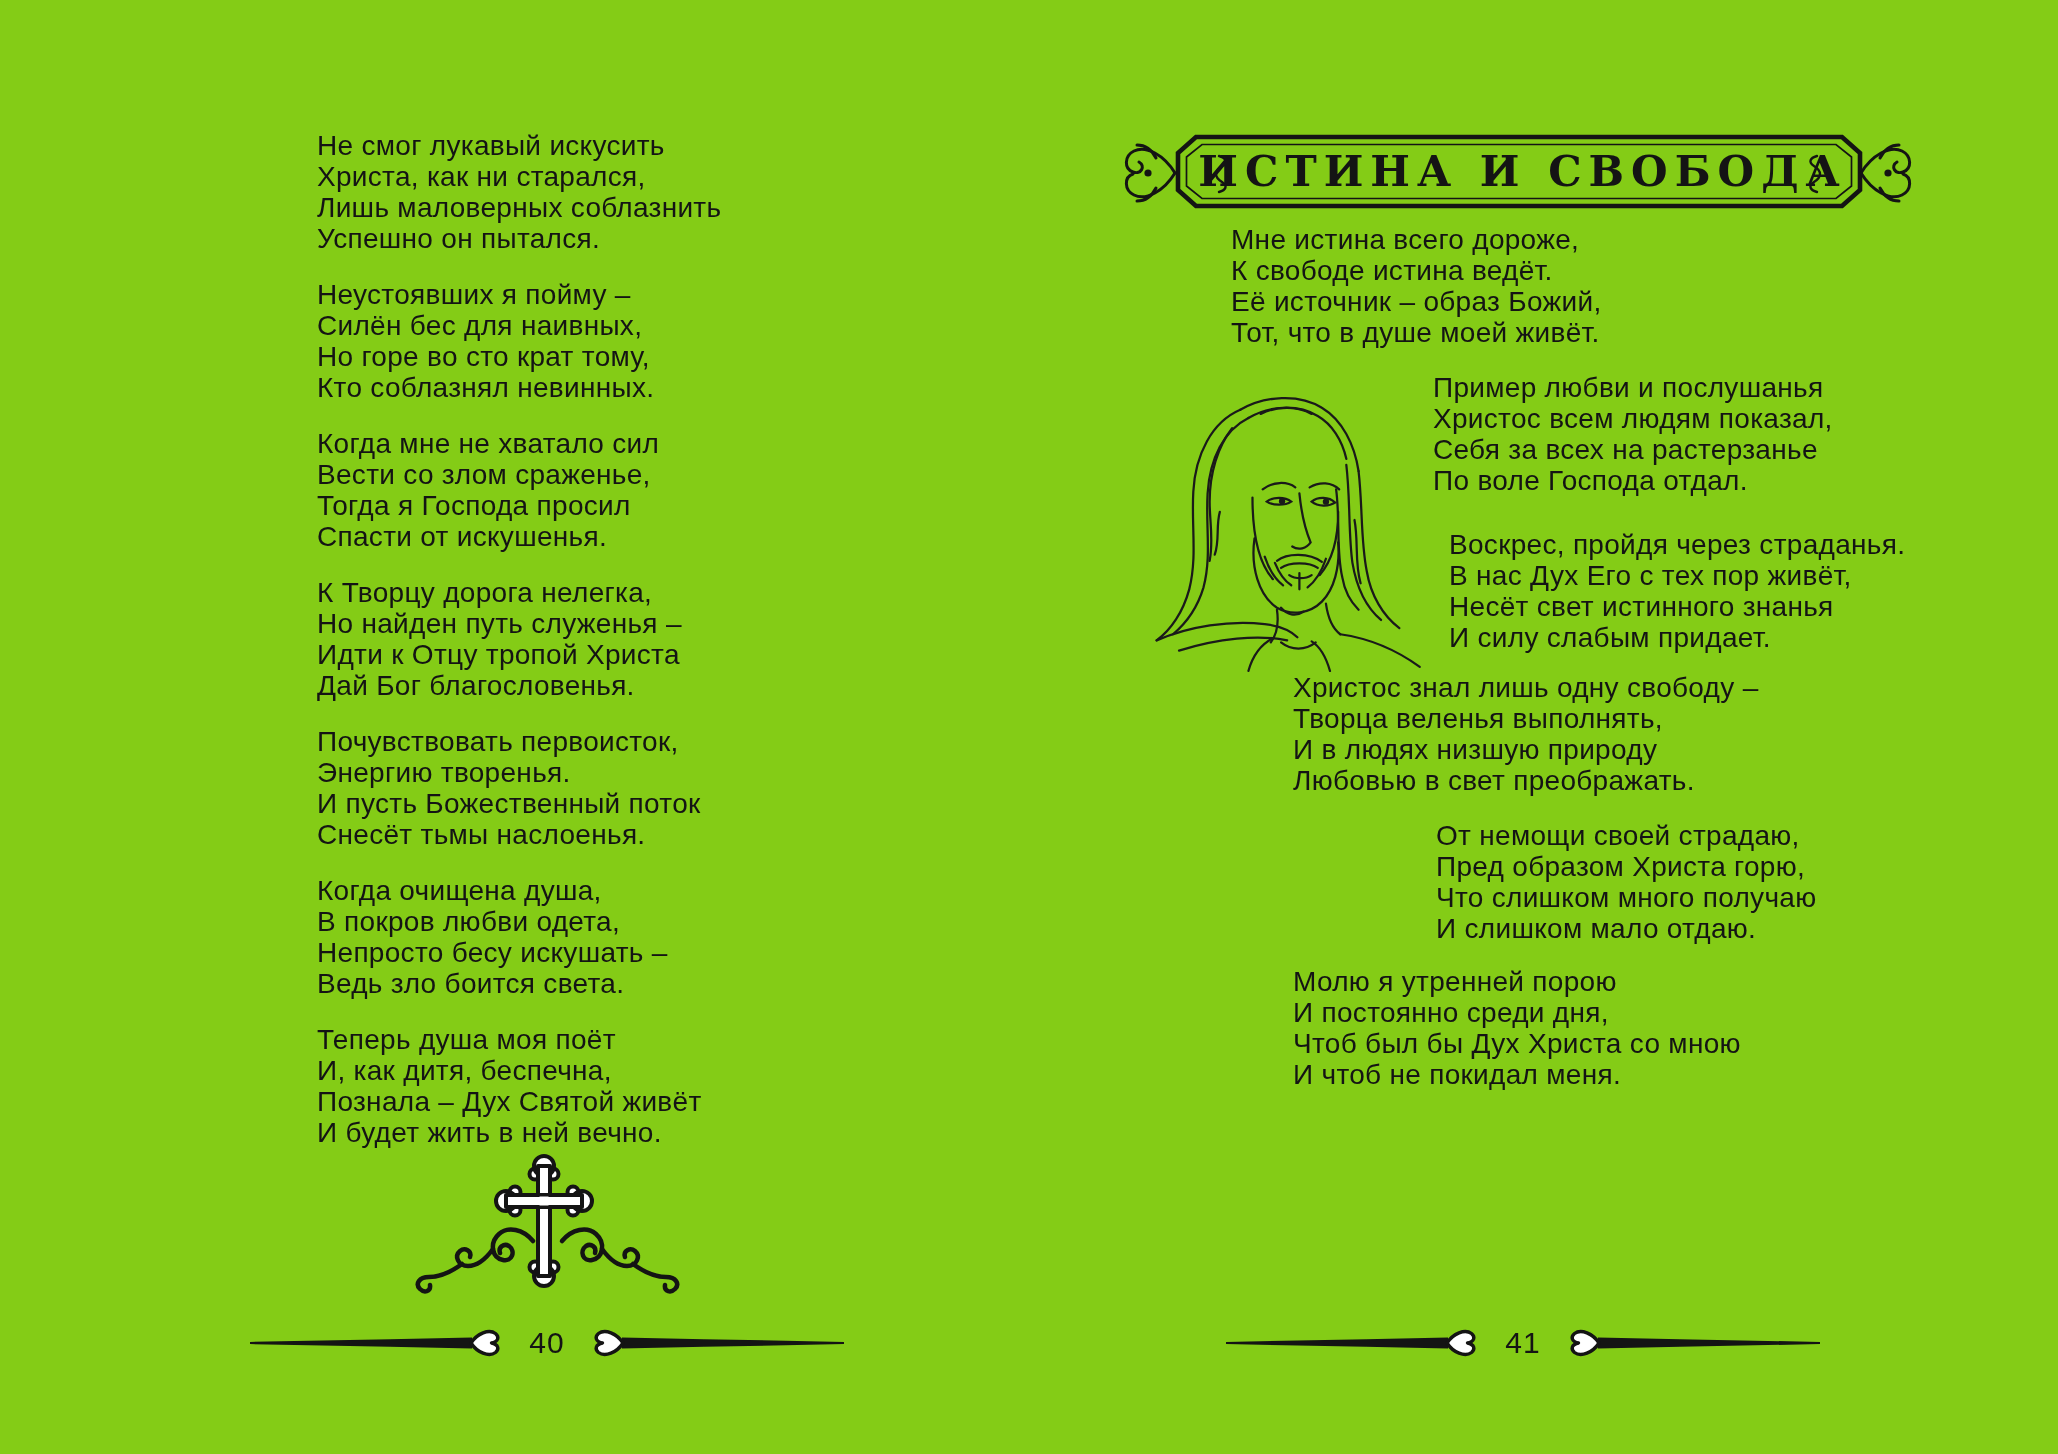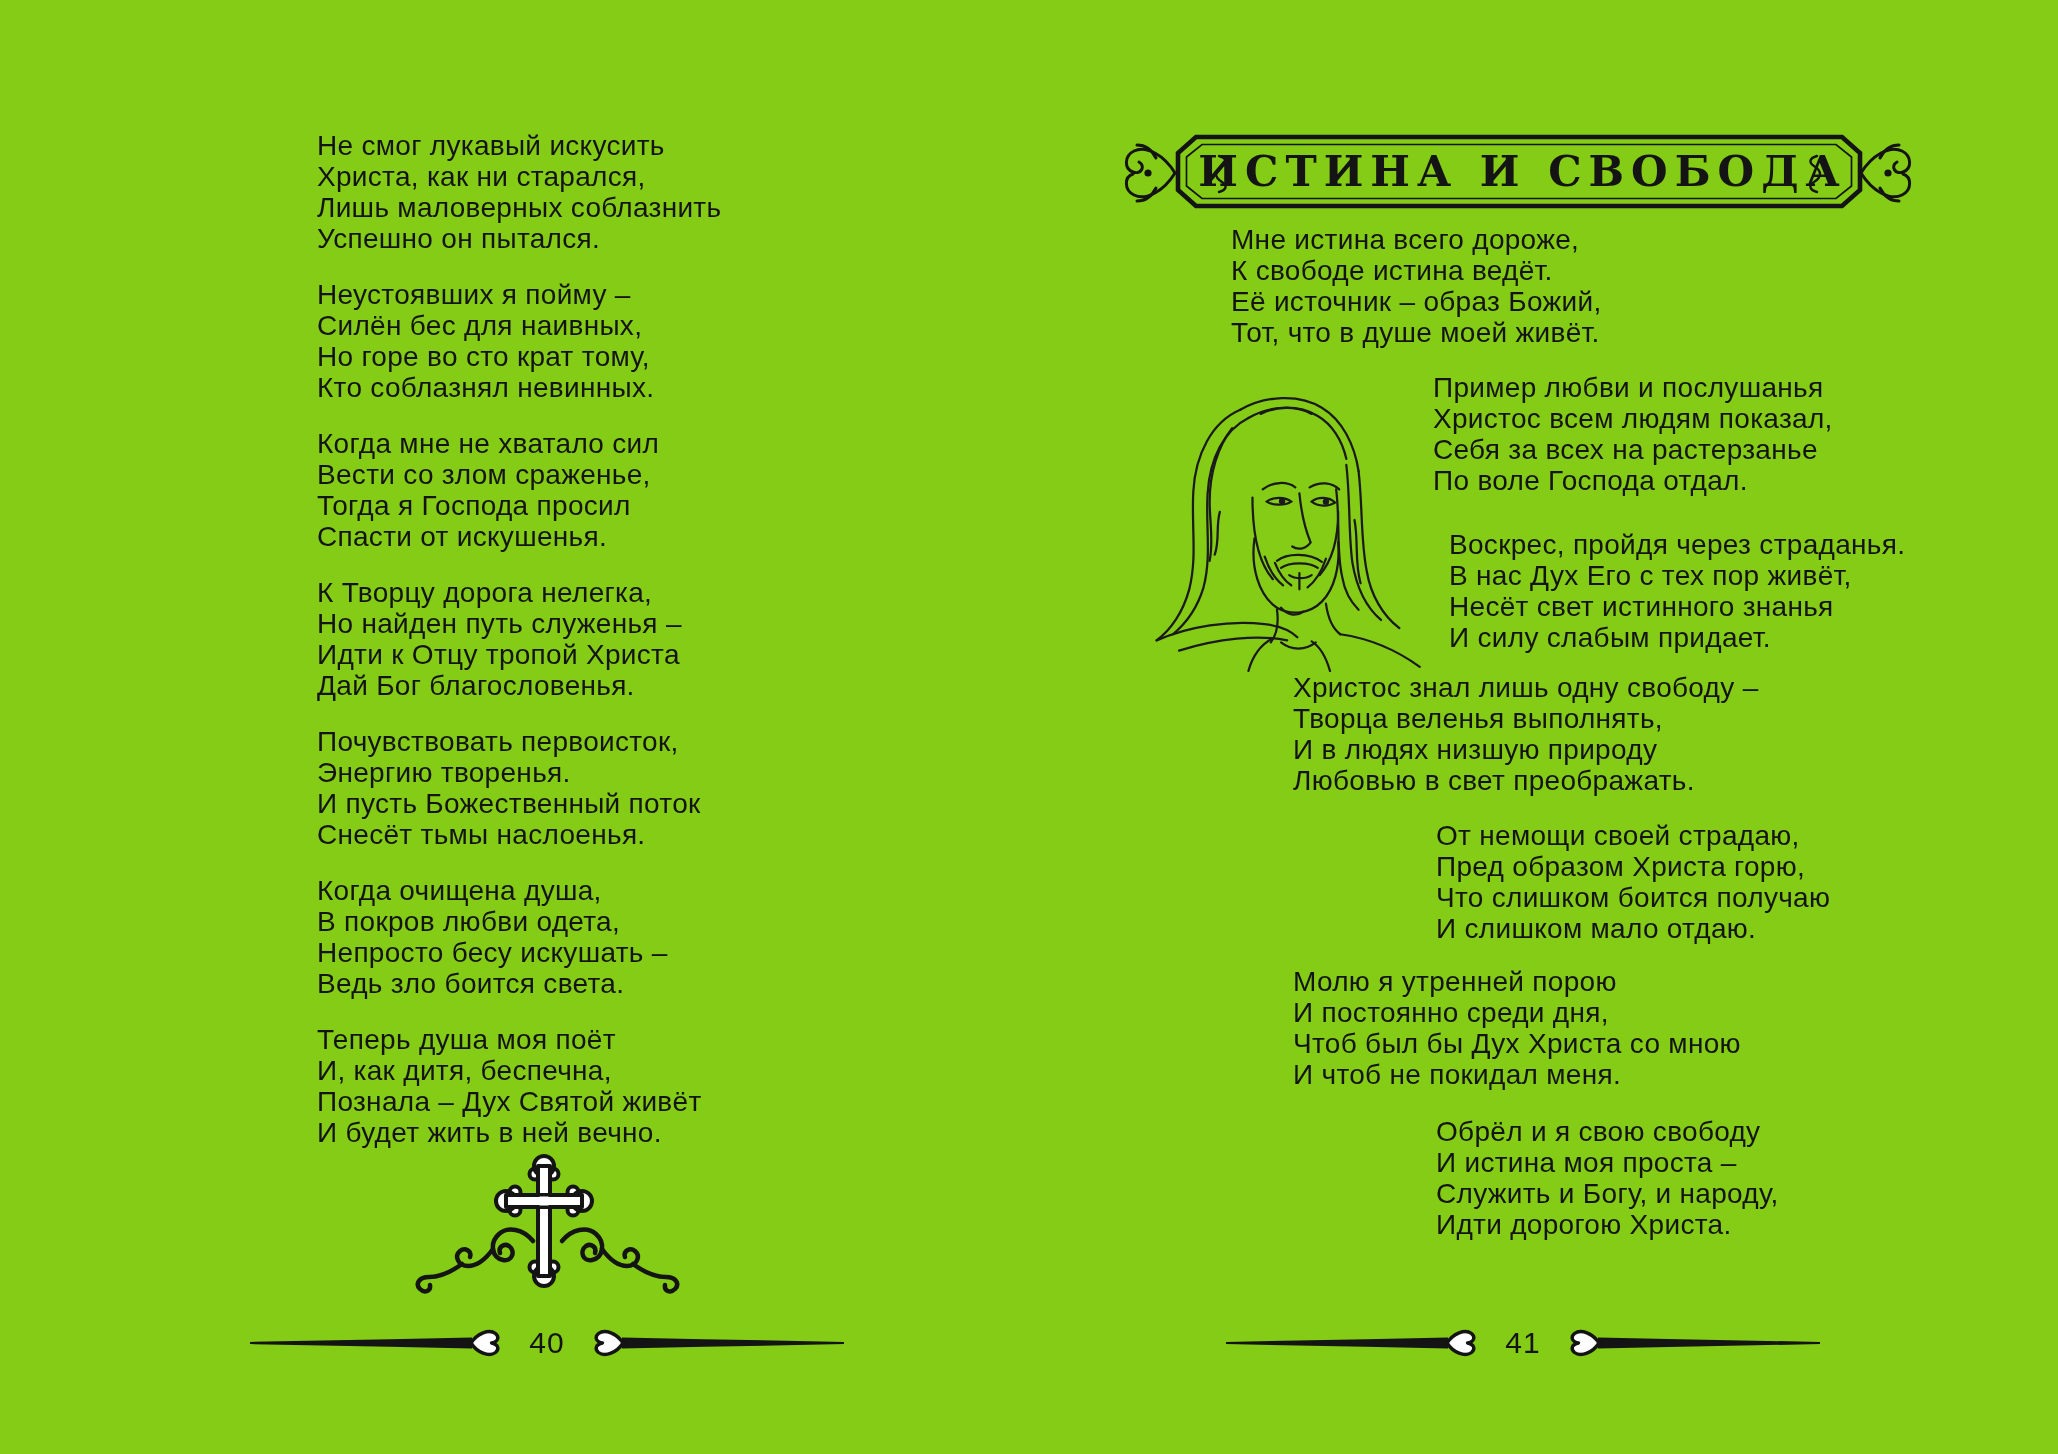--- a/index.html
+++ b/index.html
@@ -247,30 +247,26 @@
   <p class="rstanza rs3">Воскрес, пройдя через страданья.
 В нас Дух Его с тех пор живёт,
 Несёт свет истинного знанья
 И силу слабым придает.</p>
   <p class="rstanza rs4">Христос знал лишь одну свободу –
 Творца веленья выполнять,
 И в людях низшую природу
 Любовью в свет преображать.</p>
   <p class="rstanza rs5">От немощи своей страдаю,
 Пред образом Христа горю,
-Что слишком боится получаю
+Что слишком много получаю
 И слишком мало отдаю.</p>
   <p class="rstanza rs6">Молю я утренней порою
 И постоянно среди дня,
 Чтоб был бы Дух Христа со мною
 И чтоб не покидал меня.</p>
-  <p class="rstanza rs7">Обрёл и я свою свободу
-И истина моя проста –
-Служить и Богу, и народу,
-Идти дорогою Христа.</p>
 
   <div class="footer footer-right">
     <svg width="254" height="38" viewBox="0 0 254 38">
       <use href="#rule-half"></use>
     </svg>
     <span class="pagenum">41</span>
     <svg width="254" height="38" viewBox="0 0 254 38">
       <use href="#rule-half" transform="translate(254,0) scale(-1,1)"></use>
     </svg>
   </div>

